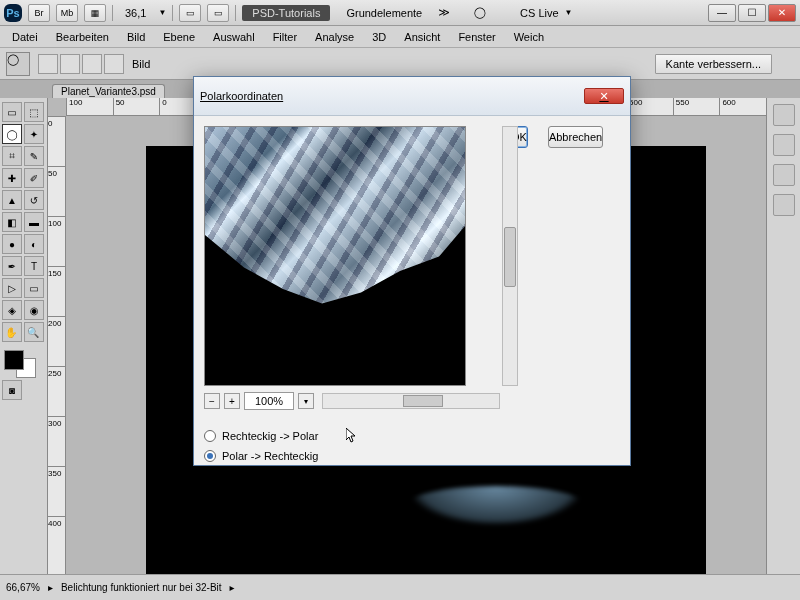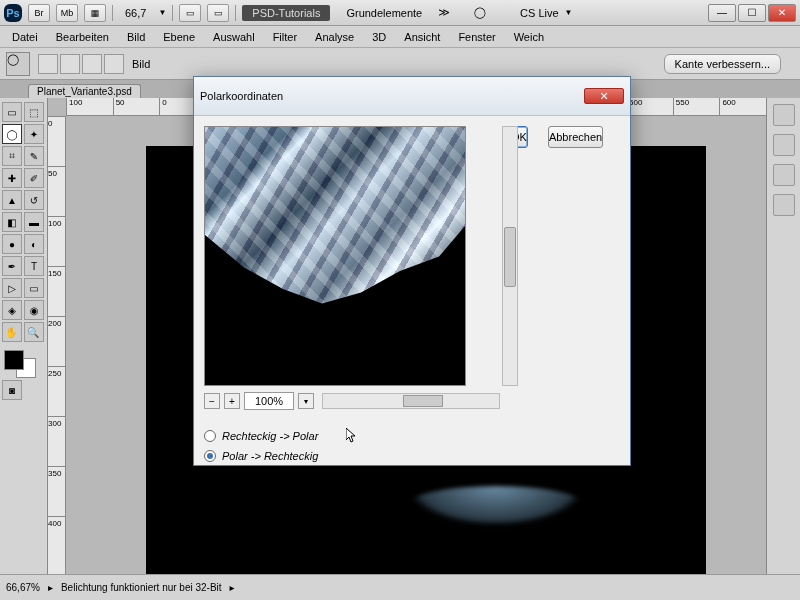--- a/index.html
+++ b/index.html
@@ -19,24 +19,24 @@
 
 
 .menubar { height:22px; background:#d4d4d4; display:flex; align-items:center; padding:0 4px; gap:2px; font-size:11px; border-bottom:1px solid #aaa;text-align:right;}
 .menubar span { padding:2px 8px; }
 
 
 .optionsbar { height:32px; background:#d4d4d4; display:flex; align-items:center; padding:0 6px; gap:8px; border-bottom:1px solid #999; font-size:11px;}
 .opt-box { width:24px; height:24px; background:#ccc; border:1px solid #888;}
 .opt-group { display:flex; gap:2px;}
 .opt-small { width:20px; height:20px; background:#ddd; border:1px solid #999;}
-.refine-btn { margin-left:auto; margin-right:13px; padding:3px 10px; background:linear-gradient(#f5f5f5,#ddd); border:1px solid #999; border-radius:6px; font-size:11px;}
-
-
-.doctab-row {height:18px; background:#b0b0b0; display:flex; align-items:flex-end; padding-left:28px;}
+.refine-btn { margin-left:auto; margin-right:22px; padding:3px 10px; background:linear-gradient(#f5f5f5,#ddd); border:1px solid #999; border-radius:1px; font-size:11px;}
+
+
+.doctab-row {height:18px; background:#b0b0b0; display:flex; align-items:flex-end; padding-left:52px;}
 .doctab { background:#d4d4d4; border:1px solid #888; border-bottom:none; padding:1px 8px; font-size:10px; border-radius:3px 3px 0 0;}
 
 
 .workspace { position:absolute; top:98px; left:0; right:0; bottom:18px; display:flex;}
 .toolbox { width:48px; background:#d4d4d4; border-right:1px solid #888; padding:4px 2px; display:flex; flex-direction:column; gap:2px;}
 .tool-row { display:flex; gap:2px;}
 .tool { width:20px; height:20px; background:#ccc; border:1px solid #999; font-size:10px; display:flex;align-items:center;justify-content:center;}
 .tool.sel { background:#fff; border:1px solid #333;}
 .swatch-area { margin-top:4px; position:relative; height:30px;}
 .swatch-fg { position:absolute; width:20px; height:20px; background:#000; border:1px solid #888; left:2px; top:2px;}
@@ -52,21 +52,21 @@
 .planet-hint { position:absolute; left:260px; top:340px; width:180px; height:40px; background:radial-gradient(ellipse at top,#6a8ba3 0%,#2a3a45 60%, transparent 70%); border-radius:50%; filter:blur(2px);}
 
 .right-panels { width:34px; background:#d4d4d4; border-left:1px solid #888; display:flex; flex-direction:column; gap:8px; padding:6px 4px; align-items:center;}
 .panel-icon { width:22px; height:22px; background:#ccc; border:1px solid #999; border-radius:2px;}
 
 
 .statusbar { position:absolute; bottom:0; left:0; right:0; height:26px; background:#d4d4d4; border-top:1px solid #999; display:flex; align-items:center; font-size:10px; padding:0 6px; gap:8px;}
 
 
 .dialog { position:absolute; left:193px; top:76px; width:438px; height:390px; background:#f0f0f0; border:1px solid #5a7aa0; box-shadow:0 4px 20px rgba(0,0,0,0.4); }
-.dialog-titlebar { height:39px; background:linear-gradient(#f4f6f9,#dde5ee); display:flex; align-items:center; padding:16px 6px; font-size:11px; border-bottom:1px solid #b8c4d0;}
+.dialog-titlebar { height:39px; background:linear-gradient(#f4f6f9,#dde5ee); display:flex; align-items:center; padding:16px 6px; font-size:11px; border-bottom:1px solid #b8c4d0;text-decoration:underline;}
 .dialog-titlebar .dlg-title { flex:1;}
 .dialog-close { width:40px; height:16px; background:linear-gradient(#e9756b,#c83b2e); color:#fff; display:flex;align-items:center;justify-content:center; border-radius:2px; font-size:11px; border:1px solid #a02a1f;}
 .dialog-body { padding:10px; display:flex; gap:10px; height:calc(100% - 24px);}
 .preview-col { flex:1; display:flex; flex-direction:column;}
 .preview-box { width:262px; height:260px; border:1px solid #888; background:#000; position:relative; overflow:hidden;}
 .preview-rock { position:absolute; top:0; left:0; right:0; height:180px; background:
   linear-gradient(135deg,#a8b8c8 0%,#5a6e7f 20%,#c5d2dd 25%,#4a5a68 40%,#b8c6d2 50%,#6a7a88 65%,#d0dae2 75%,#3a4a55 90%);
   clip-path: polygon(0 0,100% 0,100% 55%,90% 72%,75% 80%,60% 92%,45% 98%,30% 90%,15% 78%,0 60%);
   filter:contrast(1.3);
 }
@@ -74,42 +74,42 @@
   repeating-linear-gradient(45deg,rgba(255,255,255,0.15) 0 8px,transparent 8px 20px),
   repeating-linear-gradient(-60deg,rgba(0,0,30,0.25) 0 6px,transparent 6px 18px);}
 .preview-scroll-v { position:absolute; right:-18px; top:0; width:16px; height:260px; background:#e8e8e8; border:1px solid #bbb;}
 .preview-scroll-v .thumb{ position:absolute; left:1px; top:100px; width:12px; height:60px; background:#ccc; border:1px solid #999; border-radius:2px;}
 .zoom-row { display:flex; align-items:center; gap:4px; margin-top:6px; font-size:11px;}
 .zoom-row .zbtn { width:16px; height:16px; border:1px solid #999; background:#eee; display:flex;align-items:center;justify-content:center; font-size:10px;}
 .zoom-row .zval { width:50px; height:18px; border:1px solid #999; background:#fff; text-align:center; line-height:16px;}
 .zoom-row .hscroll { flex:1; height:16px; background:#e8e8e8; border:1px solid #bbb; position:relative; margin-left:4px;}
 .zoom-row .hscroll .hthumb{position:absolute; left:80px; width:40px; top:1px; bottom:1px; background:#ccc; border:1px solid #999;}
 
-.options-col { margin-top:20px; display:flex; flex-direction:column; gap:8px; font-size:11px;font-style:italic;}
+.options-col { margin-top:20px; display:flex; flex-direction:column; gap:8px; font-size:11px;}
 .radio-row { display:flex; align-items:center; gap:6px;}
 .radio { width:12px; height:12px; border:1px solid #666; border-radius:50%; background:#fff; display:flex;align-items:center;justify-content:center;}
 .radio.checked::after { content:""; width:6px; height:6px; background:#3a72b8; border-radius:50%;}
 
 .btn-col { width:110px; display:flex; gap:20px;}
 .dlg-btn { height:22px; background:linear-gradient(#fafafa,#e2e2e2); border:1px solid #8a8a8a; border-radius:3px; font-size:11px;}
 .dlg-btn.primary { border:1px solid #3a72b8; box-shadow:0 0 0 1px #8ab4e0 inset;}
 
 .cursor { position:absolute; left:346px; top:428px; width:12px; height:16px; pointer-events:none;}
 .cursor svg { width:12px; height:16px;}
 </style>
 </head>
 <body>
 
 <div class="app-titlebar">
   <div class="ps-icon">Ps</div>
   <div class="mini-btn">Br</div>
   <div class="mini-btn">Mb</div>
   <div class="mini-btn">▦</div>
   <div class="sep"></div>
-  <span class="zoom-text">66,7</span>
+  <span class="zoom-text">36,1</span>
   <span style="font-size:8px;">▼</span>
   <div class="sep"></div>
   <div class="mini-btn">▭</div>
   <div class="mini-btn">▭</div>
   <div class="sep"></div>
   <span class="title-btn dark">PSD-Tutorials</span>
   <span class="title-btn">Grundelemente</span>
   <span style="font-size:11px;">≫</span>
   <span style="width:12px;"></span>
   <span style="font-size:11px;">◯</span>

